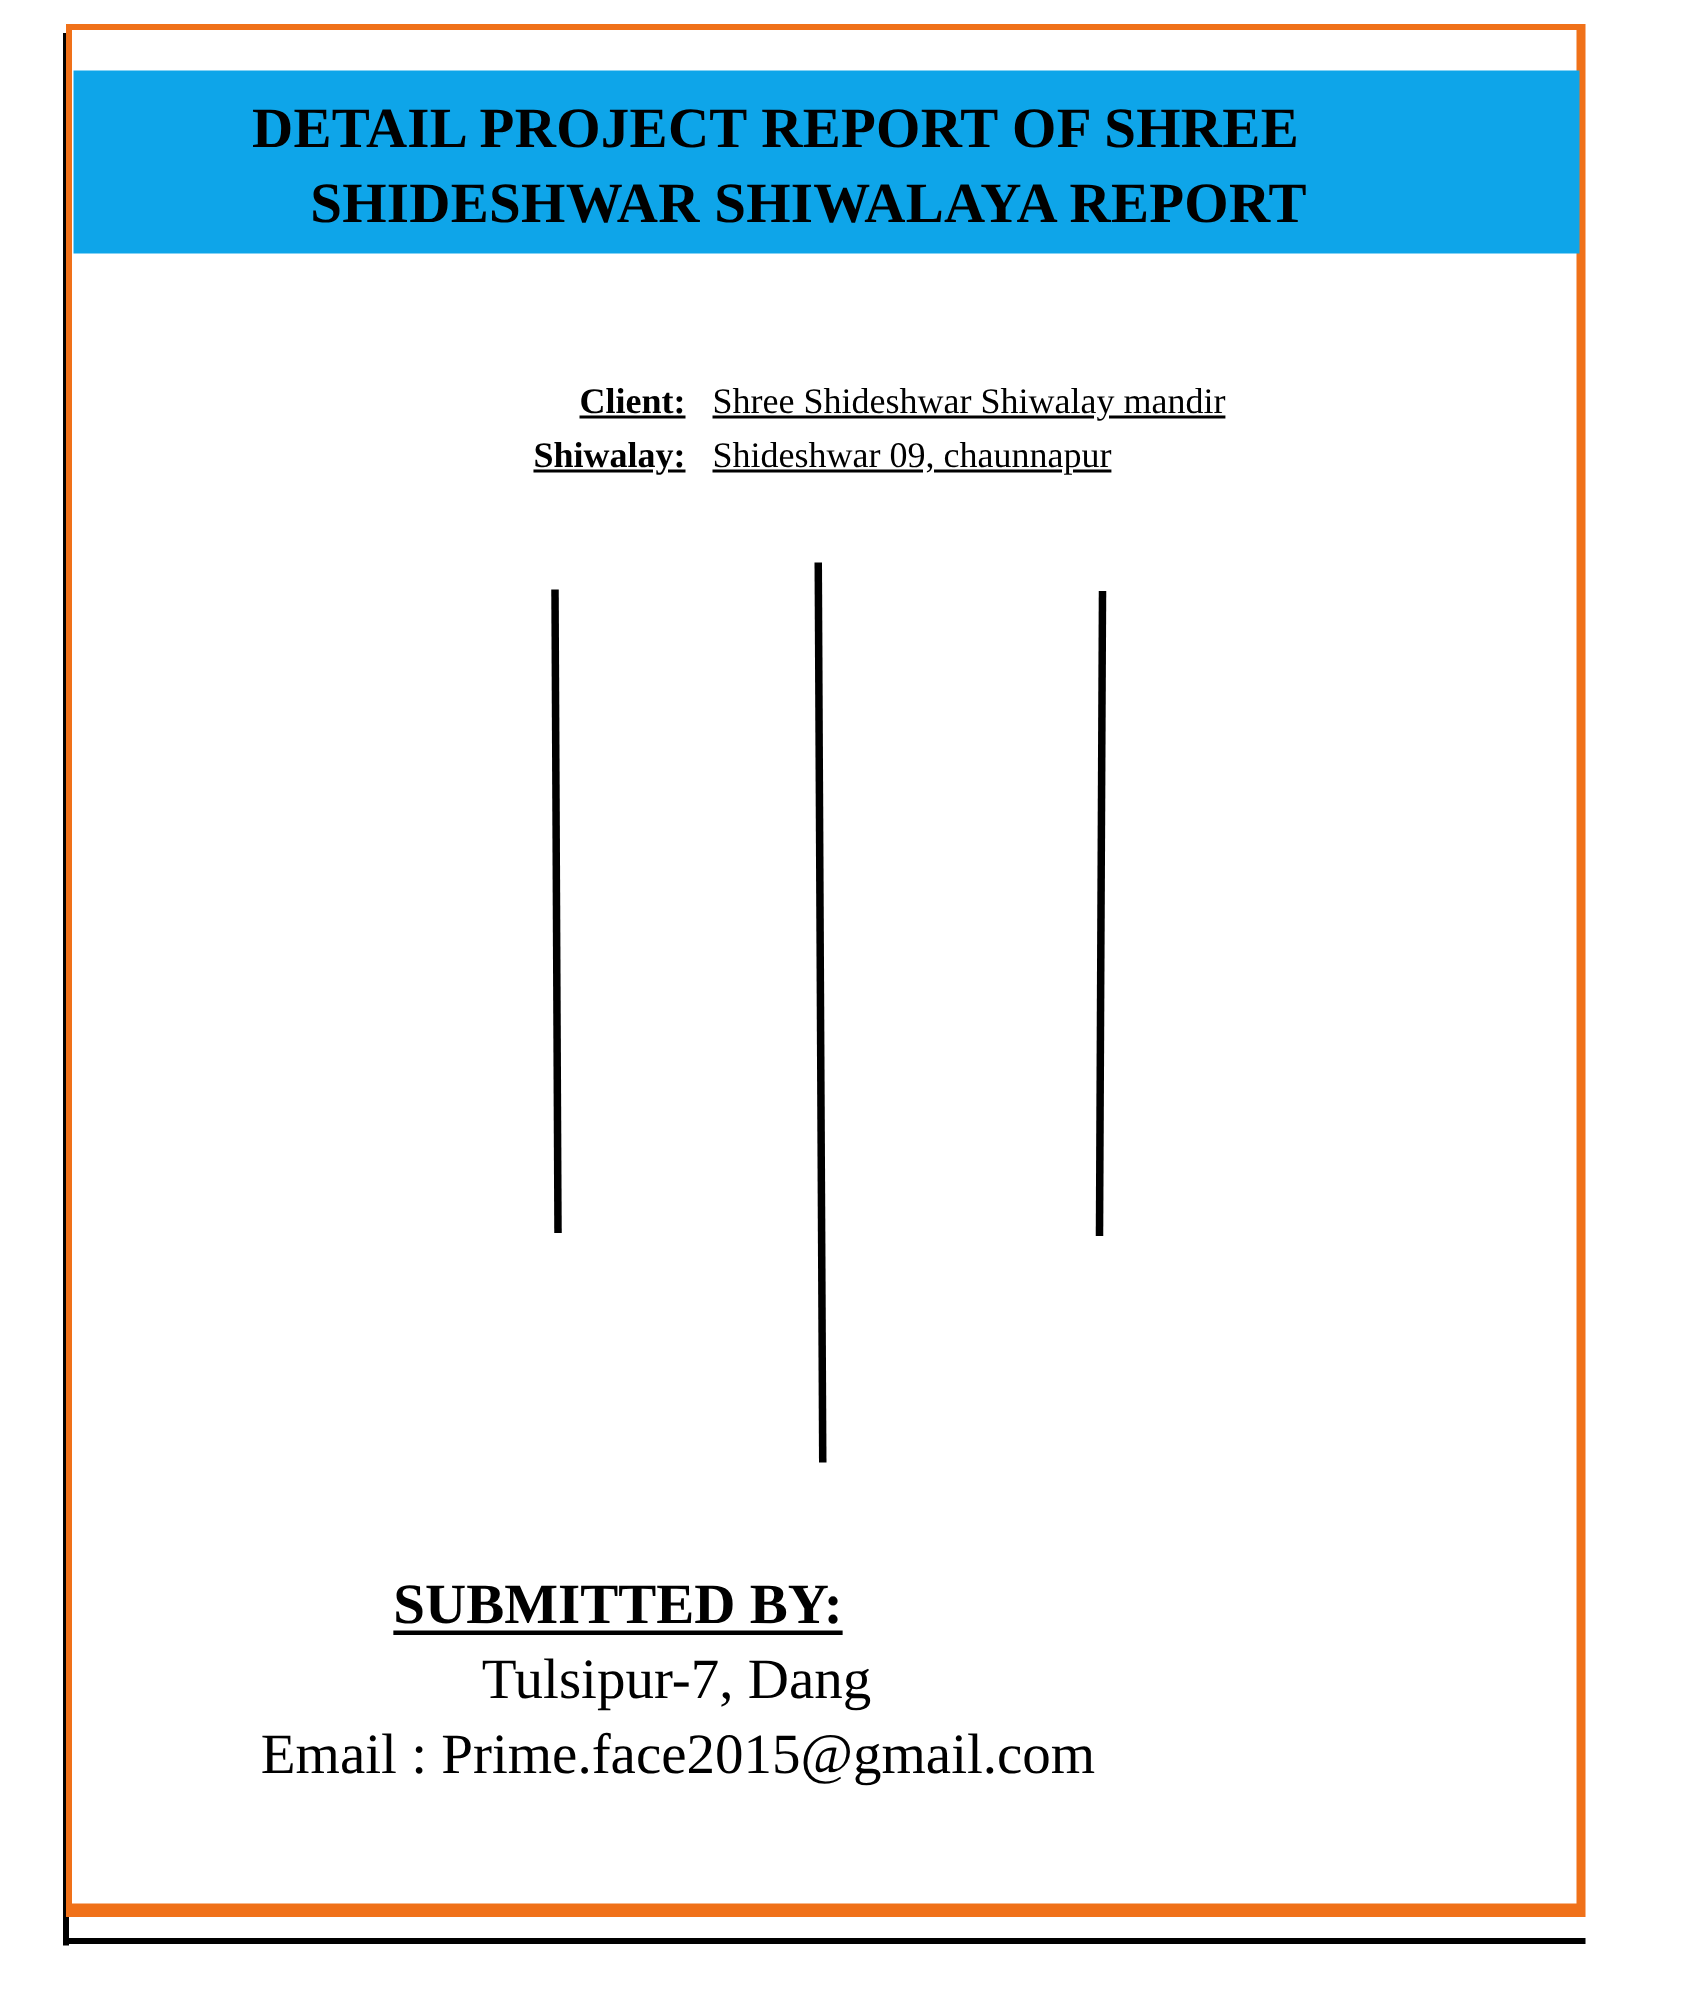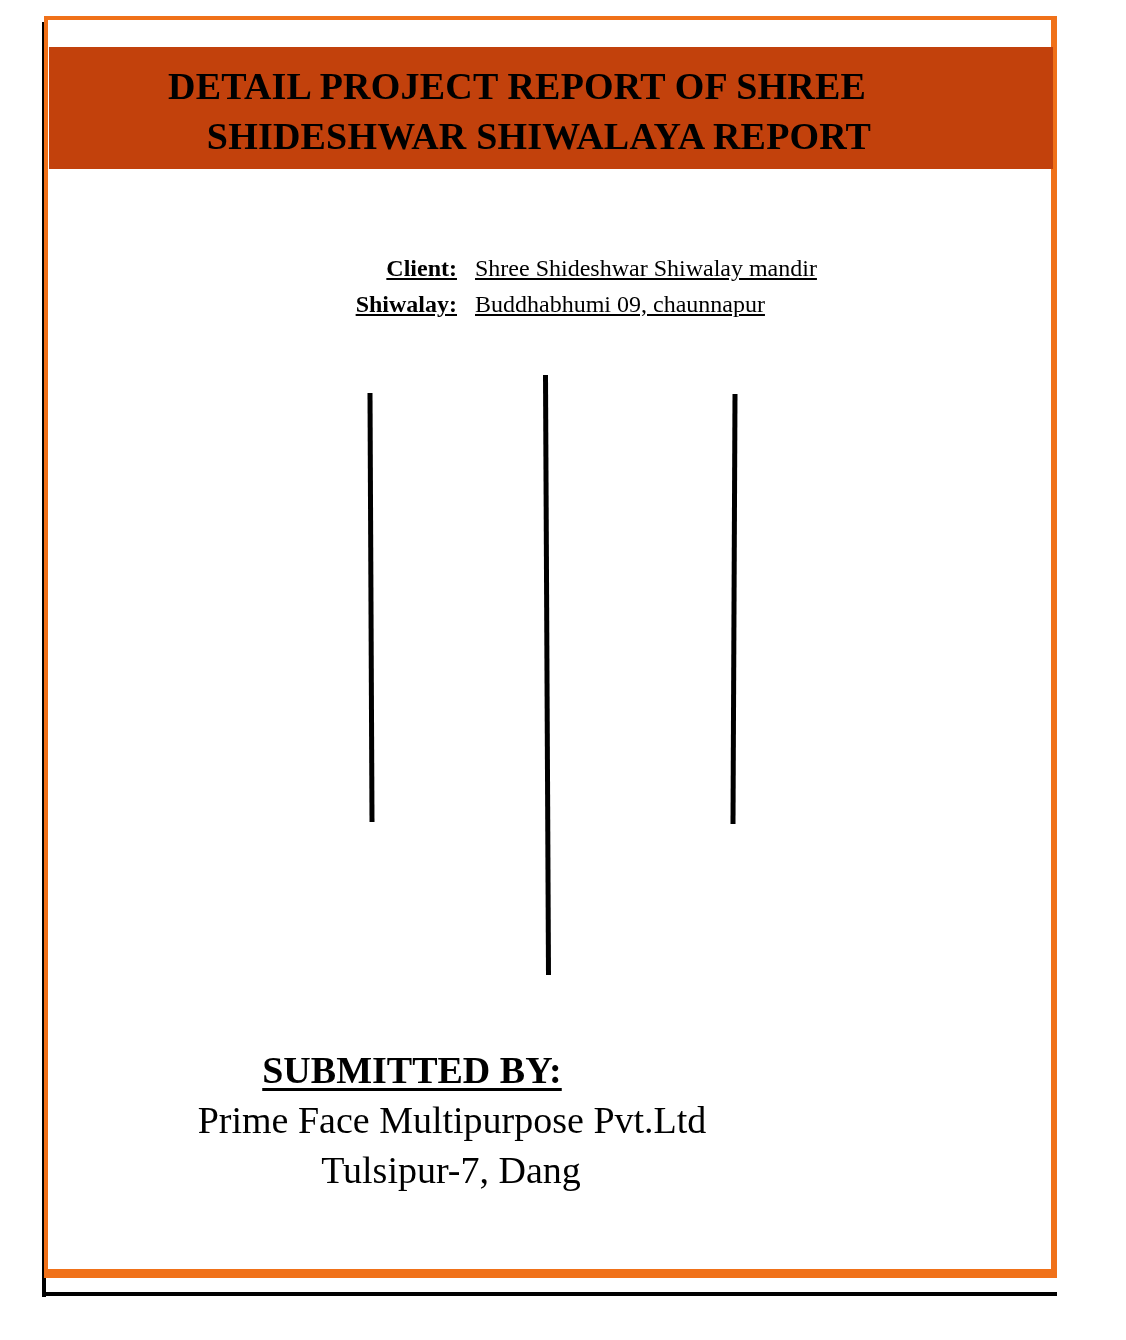--- a/index.html
+++ b/index.html
@@ -9,21 +9,21 @@
   }
   .shadow-left { position: absolute; left: 42px; top: 22px; width: 4px; height: 1275px; background: #000; }
   .shadow-bottom { position: absolute; left: 42px; top: 1292px; width: 1015px; height: 4px; background: #000; }
   .frame {
     position: absolute; left: 44px; top: 16px; width: 1003px; height: 1249px;
     border-top: 4px solid #f07119; border-left: 4px solid #f07119;
     border-right: 6px solid #f07119; border-bottom: 9px solid #f07119;
     background: #fff;
   }
   .title-band {
-    position: absolute; left: 49px; top: 47px; width: 1004px; height: 122px; background: #c2410c;
+    position: absolute; left: 49px; top: 47px; width: 1004px; height: 122px; background: #0ea5e9;
   }
   .title {
     position: absolute; left: 0; top: 14px; width: 100%; text-align: center;
     font-weight: bold; font-size: 38px; line-height: 50px; letter-spacing: 0.2px;
   }
   .title .l1 { display: block; margin-left: -68px; }
   .title .l2 { display: block; margin-left: -24px; }
   .info {
     position: absolute; left: 330px; top: 250px; font-size: 24px; line-height: 36px; text-decoration: underline;
   }
@@ -56,27 +56,27 @@
   </div>
 </div>
 
 <div class="info">
   <div class="info-row">
     <span class="info-label">Client:</span>
     <span class="info-value">Shree Shideshwar Shiwalay mandir</span>
   </div>
   <div class="info-row">
     <span class="info-label">Shiwalay:</span>
-    <span class="info-value">Buddhabhumi 09, chaunnapur</span>
+    <span class="info-value">Shideshwar 09, chaunnapur</span>
   </div>
 </div>
 
 <svg class="lines" width="1126" height="1340">
   <line x1="370" y1="393" x2="372" y2="822" stroke="#000" stroke-width="5"></line>
   <line x1="545.5" y1="375" x2="548.5" y2="975" stroke="#000" stroke-width="5"></line>
   <line x1="735" y1="394" x2="733" y2="824" stroke="#000" stroke-width="5"></line>
 </svg>
 
 <div class="submitted">
   <span class="sub-heading">SUBMITTED BY:</span>
-  <span class="sub-line company">Prime Face Multipurpose Pvt.Ltd</span>
   <span class="sub-line addr">Tulsipur-7, Dang</span>
+  <span class="sub-line email">Email : Prime.face2015@gmail.com</span>
 </div>
 
 </body></html>

